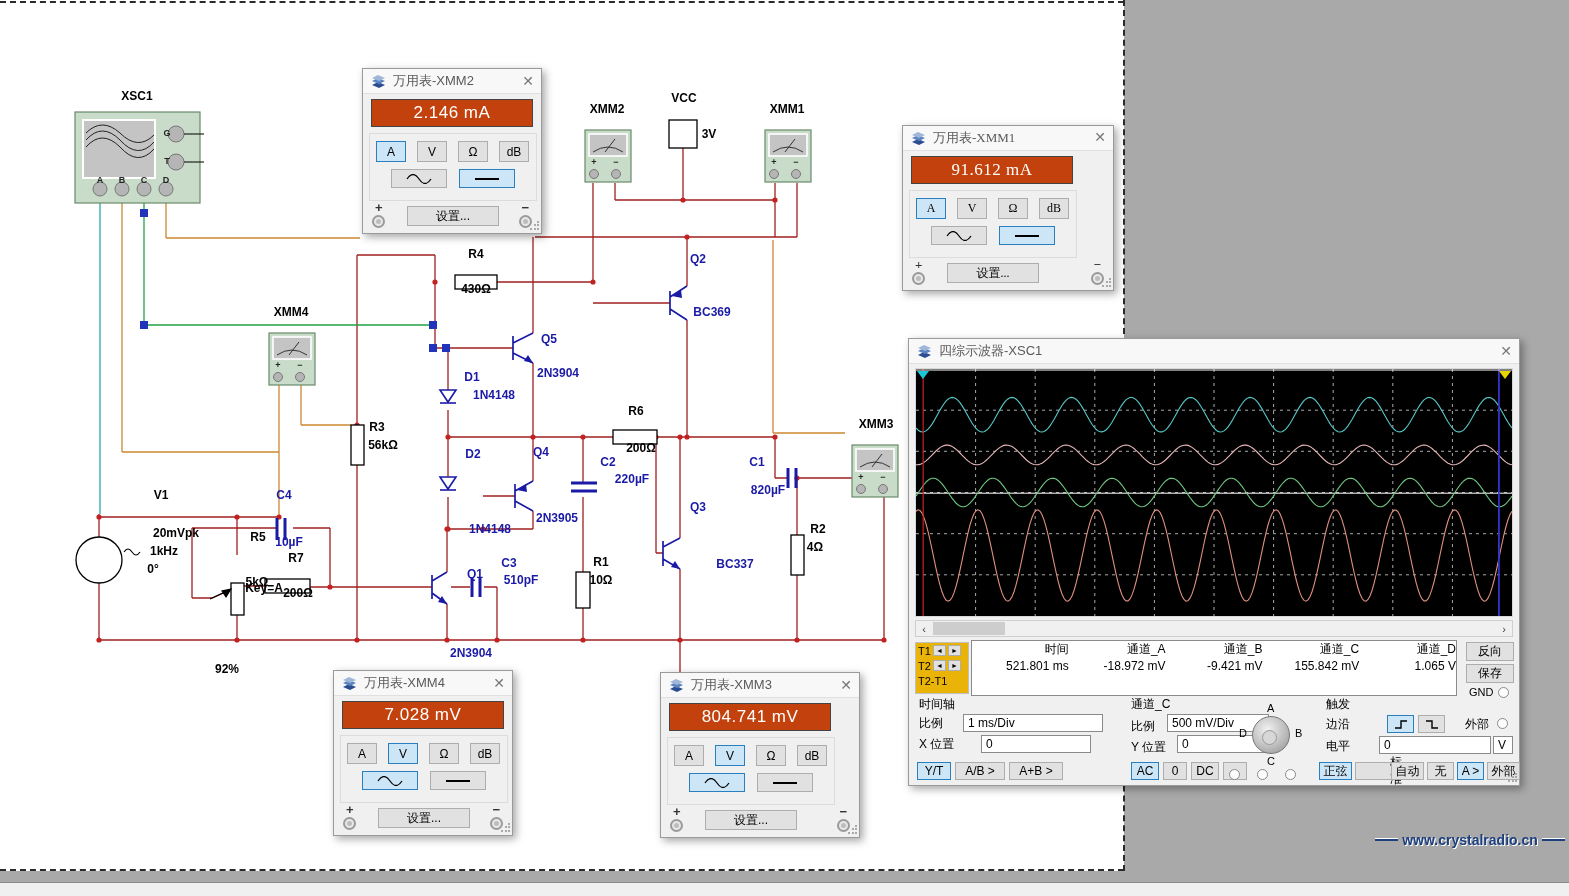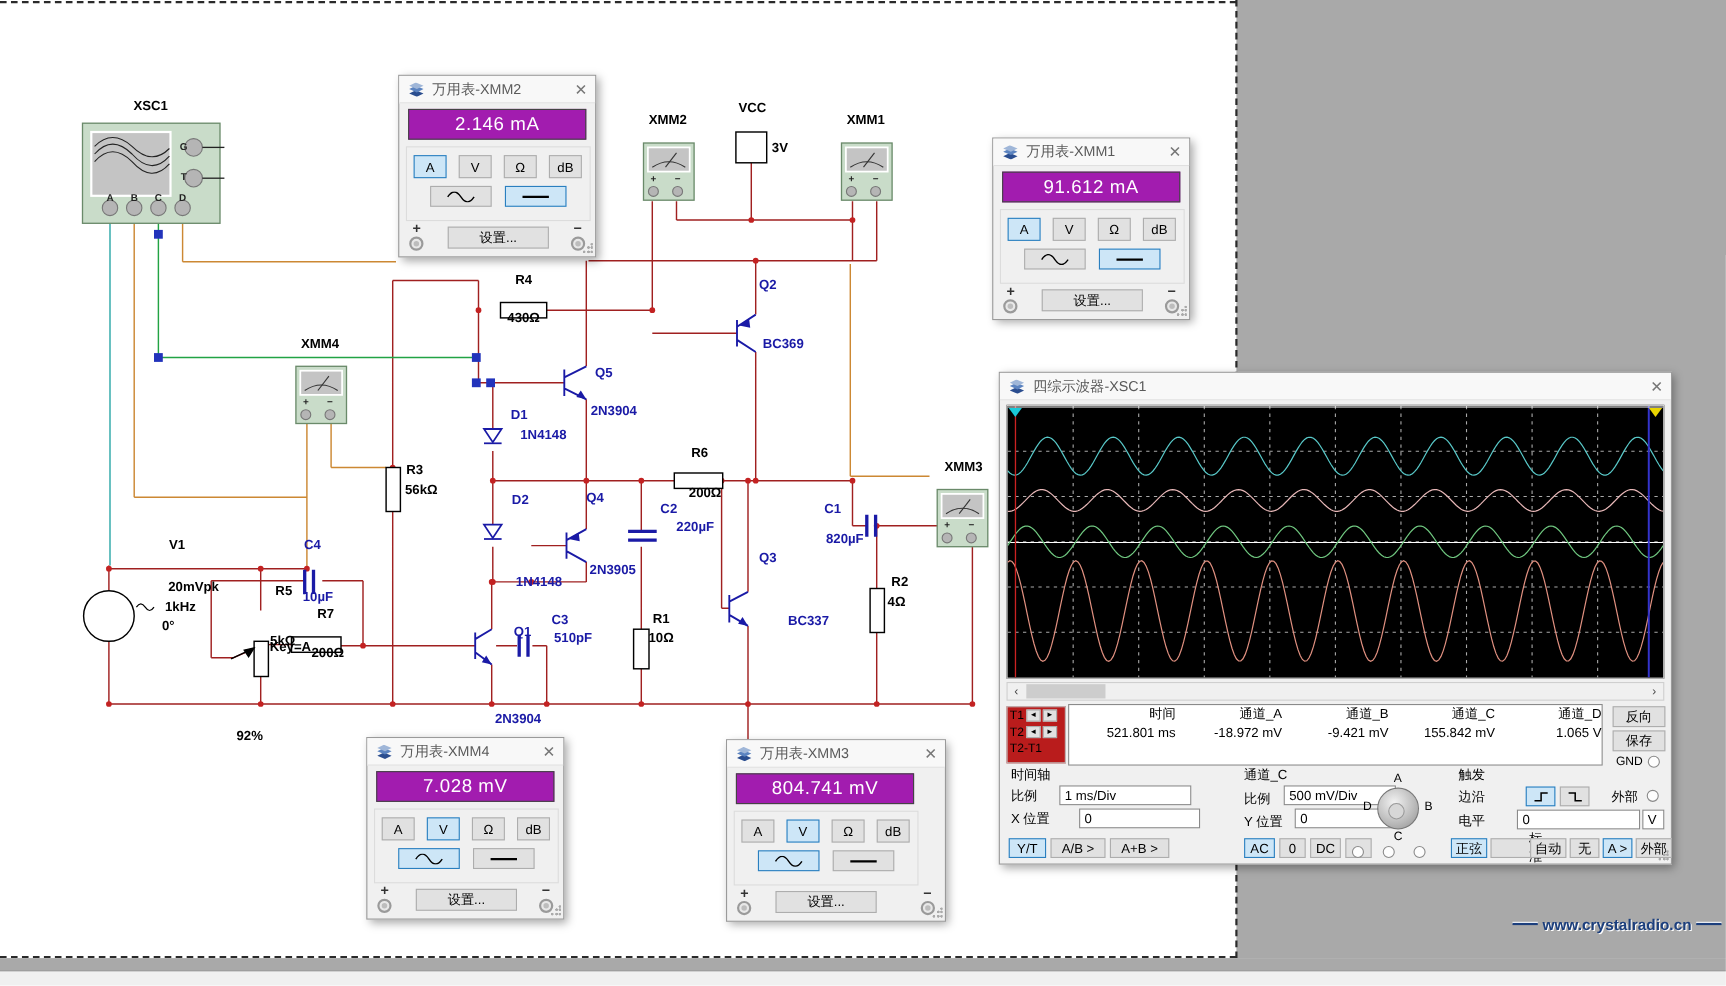--- a/index.html
+++ b/index.html
@@ -25,41 +25,41 @@
   .tbar .close{margin-left:auto;color:#777;font-size:14px;line-height:14px;cursor:default}
   .logo{width:17px;height:13px;flex:0 0 auto}
   .btn{display:flex;align-items:center;justify-content:center;background:#e1e1e1;border:1px solid #adadad;
        font-size:12px;color:#000;box-sizing:border-box;cursor:default;position:absolute}
   .btn.sel{background:#cde6f7;border-color:#2a7fbf}
   .field{position:absolute;background:#fff;border:1px solid #8a8a8a;font-size:12px;color:#000;
          display:flex;align-items:center;padding:0 4px;box-sizing:border-box}
   .radio{position:absolute;width:11px;height:11px;border-radius:50%;border:1px solid #8a8a8a;background:#fdfdfd;box-sizing:border-box}
   .lbl{position:absolute;font-size:12px;color:#000;white-space:nowrap;line-height:13px}
   
-  .mdisp{position:absolute;left:8px;top:30px;width:162px;height:28px;background:#a21caf;border:1px solid #444;
+  .mdisp{position:absolute;left:8px;top:30px;width:162px;height:28px;background:#c2410c;border:1px solid #444;
          color:#fff;font-size:17px;display:flex;align-items:center;justify-content:center;letter-spacing:.5px;box-sizing:border-box}
   .mgroup{position:absolute;left:6px;top:64px;width:166px;height:66px;border:1px solid #dcdcdc}
   .term{position:absolute;width:13px;height:13px;border-radius:50%;border:2px solid #9a9a9a;background:#e8e8e8;box-sizing:border-box}
   .term::after{content:"";position:absolute;left:2px;top:2px;width:5px;height:5px;border-radius:50%;background:#bdbdbd}
   .pm{position:absolute;font-size:13px;color:#333;font-weight:bold}
   .grip{position:absolute;right:2px;bottom:2px;width:10px;height:10px;
         background:radial-gradient(circle at 2px 8px,#aaa 1px,transparent 1.5px),
                    radial-gradient(circle at 6px 8px,#aaa 1px,transparent 1.5px),
                    radial-gradient(circle at 6px 4px,#aaa 1px,transparent 1.5px),
                    radial-gradient(circle at 9px 8px,#aaa 1px,transparent 1.5px),
                    radial-gradient(circle at 9px 4px,#aaa 1px,transparent 1.5px),
                    radial-gradient(circle at 9px 1px,#aaa 1px,transparent 1.5px)}
   
   #scope{left:908px;top:338px;width:612px;height:448px}
   .screen{position:absolute;left:6px;top:29px;width:598px;height:249px;background:#000;border:1px solid #d8d8d8;box-sizing:border-box}
   .scrollrow{position:absolute;left:6px;top:281px;width:598px;height:17px;background:#f0f0f0;border:1px solid #cfcfcf;box-sizing:border-box;font-size:11px;color:#444}
   .sarrow{position:absolute;top:0;width:16px;height:15px;display:flex;align-items:center;justify-content:center}
   .sthumb{position:absolute;left:17px;top:1px;width:72px;height:13px;background:#cdcdcd}
   .readout{position:absolute;left:6px;top:301px;width:600px;height:56px}
-  .curbox{position:absolute;left:0;top:2px;width:54px;height:52px;background:#b91c1c;border:1px solid #c0c0c0;font-size:11px;box-sizing:border-box}
+  .curbox{position:absolute;left:0;top:2px;width:54px;height:52px;background:#eab308;border:1px solid #c0c0c0;font-size:11px;box-sizing:border-box}
   .currow{display:flex;align-items:center;height:15px;padding-left:2px}
   .curarrow{width:13px;height:11px;background:#e1e1e1;border:1px solid #adadad;font-size:7px;display:flex;align-items:center;justify-content:center;margin-left:2px;box-sizing:border-box}
   .rtable{position:absolute;left:56px;top:0;width:486px;height:56px;background:#fff;border:1px solid #8a8a8a;box-sizing:border-box;display:flex;flex-direction:column}
   .rhead,.rvals{display:flex}
   .rhead div,.rvals div{flex:1;text-align:right;font-size:12px;line-height:17px;color:#000;white-space:nowrap}
   .rcol{position:absolute;left:548px;top:0;width:54px;height:56px}
   .rbtn{position:relative!important;width:48px;height:19px;margin:2px 0 3px 3px}
   .gndrow{display:flex;align-items:flex-end;font-size:11px;margin-left:6px;color:#000}
   .gndrow .radio{position:relative;margin-left:5px}
   .gtitle{position:absolute;font-size:12px;color:#000;font-weight:normal}
@@ -334,21 +334,21 @@
           <line x1="1" y1="3" x2="25" y2="3" stroke="#000" stroke-width="2"></line>
         </svg>
       </div>
     <span class="pm" style="left:12px;top:131px">+</span>
     <span class="pm" style="right:12px;top:131px">−</span>
     <span class="term" style="left:9px;top:146px"></span>
     <span class="term" style="right:9px;top:146px"></span>
     <div class="btn" style="left:44px;top:137px;width:92px;height:20px">设置...</div>
     <div class="grip"></div>
     </div>
-    <div class="win" style="left: 902px; top: 125px; width: 180px; height: 166px;">
+    <div class="win" style="left: 902px; top: 125px; width: 212px; height: 166px; font-family: Liberation Serif, serif;">
     <div class="tbar">
       <svg class="logo" viewBox="0 0 17 13">
         <polygon points="2,10 8,7 15,10 9,13" fill="#2a4d8f"></polygon>
           <polygon points="2,6 8,3 15,6 9,9" fill="#5b83c0"></polygon>
           <polygon points="2,3 8,0 15,3 9,6" fill="#9fb6d8"></polygon>
         </svg>
       <span class="ttl">万用表-XMM1</span>
       <span class="close">✕</span>
     </div>
     <div class="mdisp">91.612 mA</div>
@@ -525,21 +525,21 @@
       <div class="btn rbtn">保存</div>
       <div class="gndrow">
           <span>GND</span>
         <span class="radio"></span>
         </div>
     </div>
   </div>
 
   <div class="gtitle" style="left:10px;top:357px">时间轴</div>
   <div class="lbl" style="left:10px;top:378px">比例</div>
-  <div class="field" style="left:54px;top:375px;width:120px;height:18px">1 ms/Div</div>
+  <div class="field" style="left:54px;top:375px;width:140px;height:18px">1 ms/Div</div>
   <div class="lbl" style="left:10px;top:399px">X 位置</div>
   <div class="field" style="left:72px;top:396px;width:110px;height:18px">0</div>
   <div class="btn sel" style="left: 8px; top: 423px; width: 34px; height: 18px;">Y/T</div>
     <div class="btn" style="left: 46px; top: 423px; width: 50px; height: 18px;">A/B &gt;</div>
     <div class="btn" style="left: 100px; top: 423px; width: 54px; height: 18px;">A+B &gt;</div>
     <div id="tbmodes"></div>
 
   <div class="gtitle" style="left:222px;top:357px">通道_C</div>
   <div class="lbl" style="left:222px;top:381px">比例</div>
   <div class="field" style="left:258px;top:375px;width:102px;height:18px">500 mV/Div</div>

